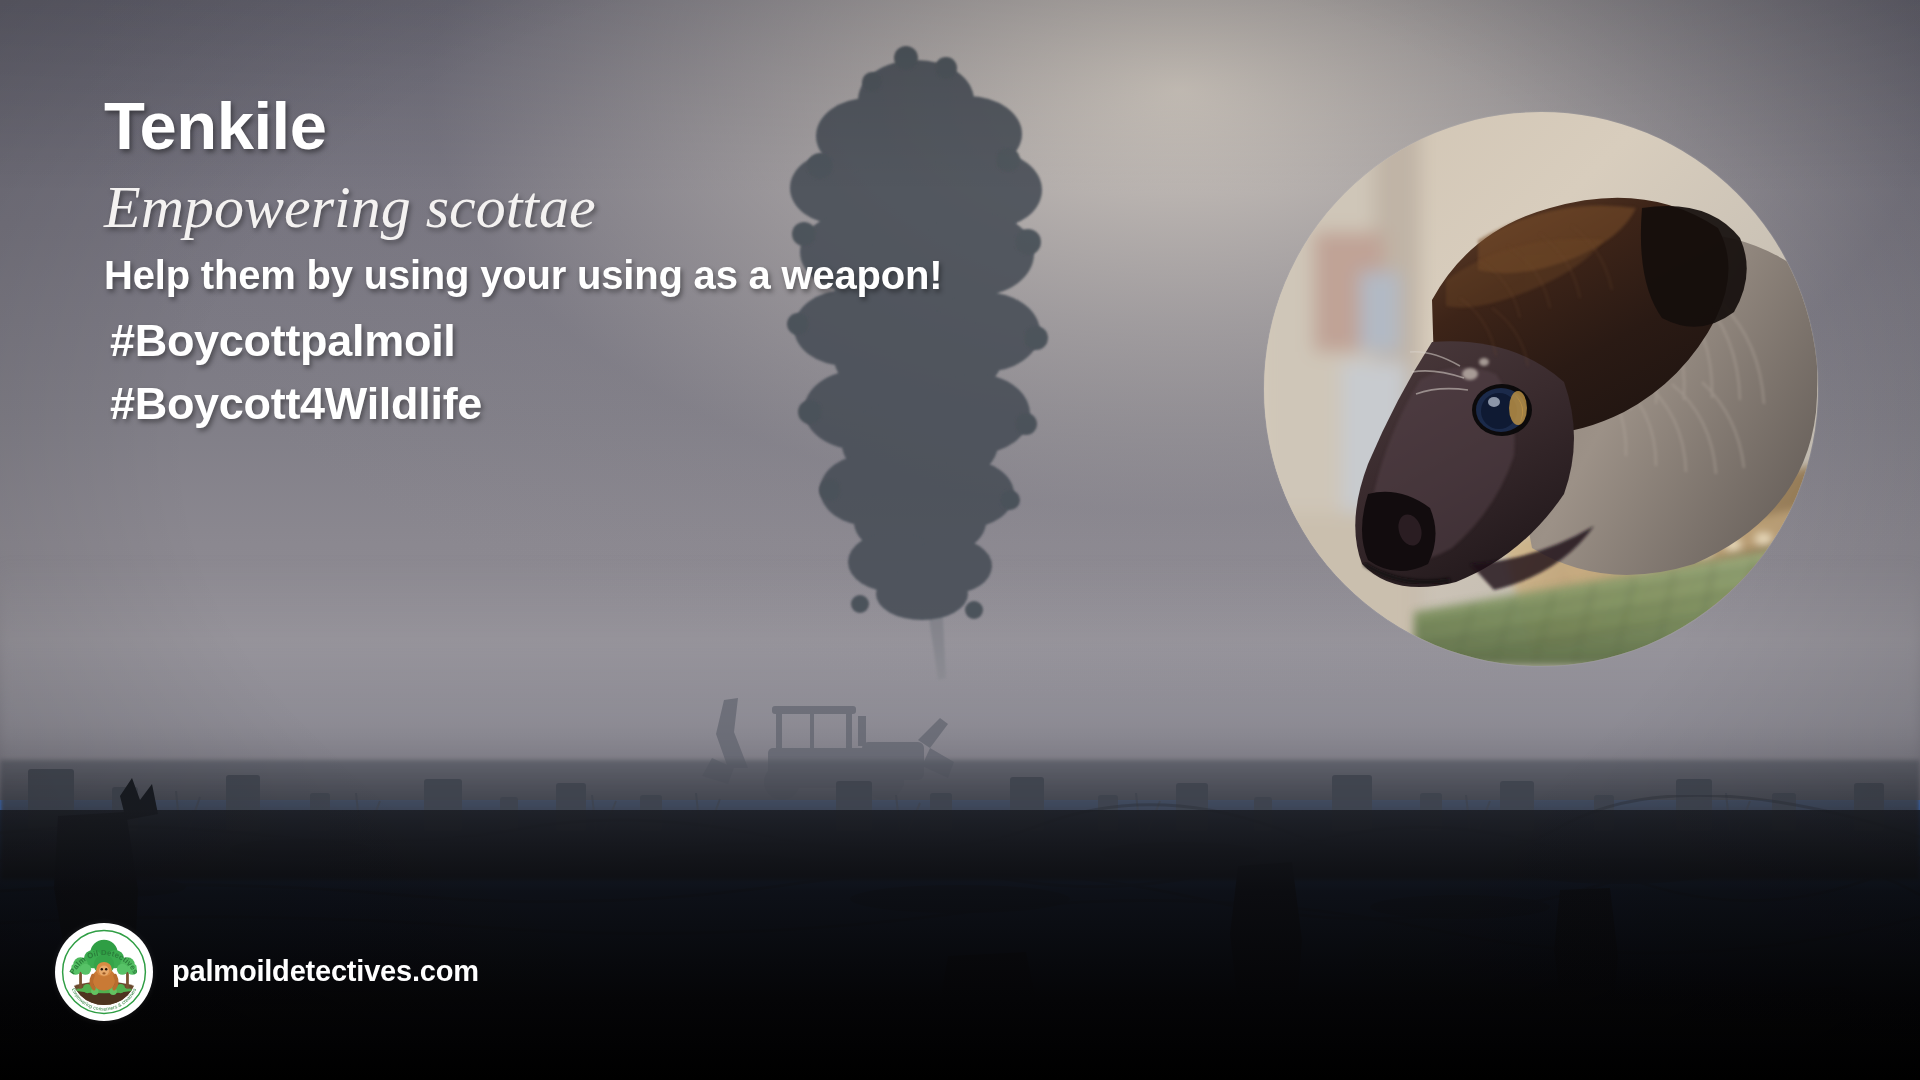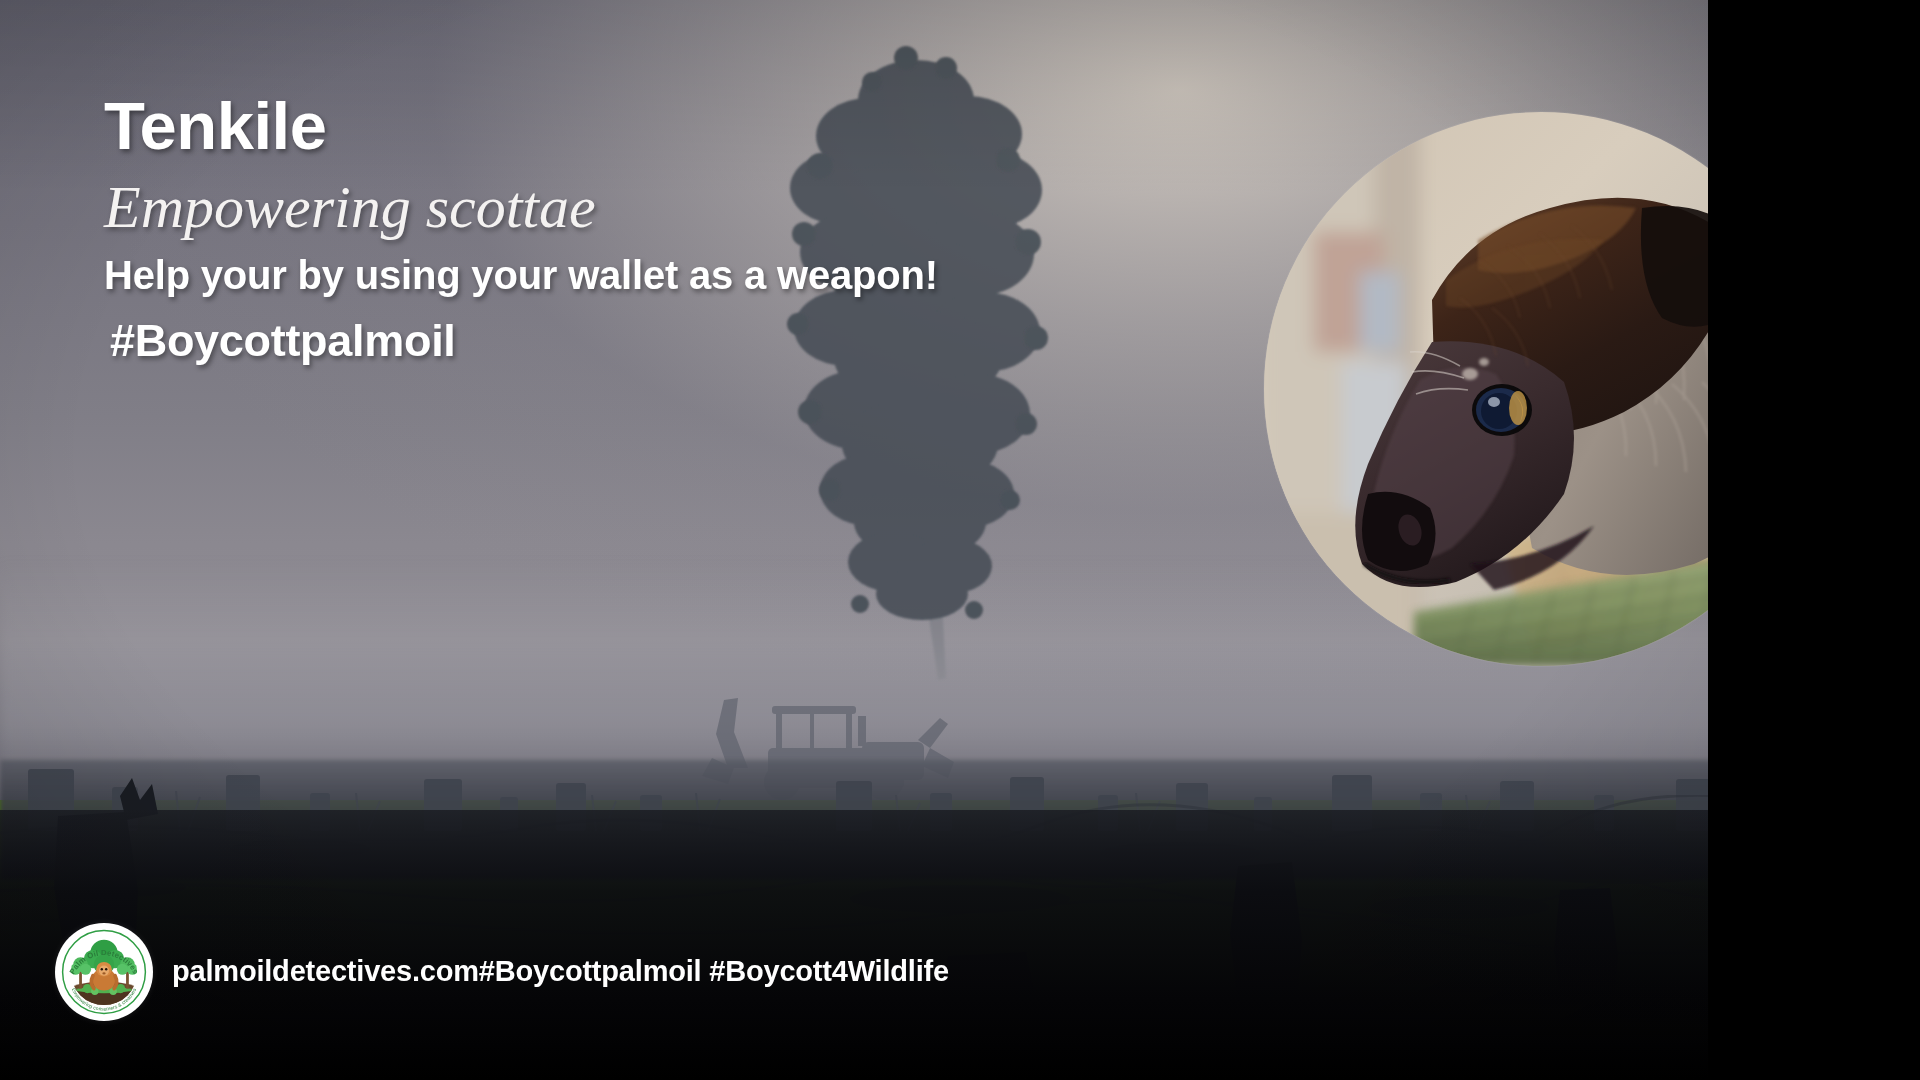--- a/index.html
+++ b/index.html
@@ -6,24 +6,24 @@
     margin: 0;
     padding: 0;
     background: #000;
   }
   body {
     font-family: "Liberation Sans", sans-serif;
   }
 
   .poster {
     position: relative;
-    width: 1708px;
+    width: 1920px;
     height: 1080px;
     overflow: hidden;
-    background: #4d7c0f;
+    background: #3b82f6;
   }
 
   
   .scene {
     position: absolute;
     inset: 0;
     overflow: hidden;
   }
 
   
@@ -595,22 +595,23 @@
         <path d="M228 196 Q258 218 264 254"></path>
       </g>
 
       <path d="M206 452 Q272 448 330 414 Q296 462 230 478 Z" fill="#1a1113" opacity="0.8" filter="url(#blurSm)"></path>
     </svg>
   </div>
 
   <div class="copy">
     <div class="common-name">Tenkile</div>
     <div class="sci-name">Empowering scottae</div>
-    <div class="tagline">Help your by using your wallet as a weapon!</div>
+    <div class="tagline">Help them by using your using as a weapon!</div>
     <div class="hashtag">#Boycottpalmoil</div>
+    <div class="hashtag">#Boycott4Wildlife</div>
   </div>
 
   <div class="brand">
 
     <div class="brand-logo">
       <svg viewBox="0 0 100 100">
         <defs>
           <path id="arcTop" d="M16,56 A36,36 0 0 1 84,56" fill="none"></path>
           <path id="arcBot" d="M12,54 A38,38 0 0 0 88,54" fill="none"></path>
           <clipPath id="inner">
@@ -673,17 +674,16 @@
           <textPath href="#arcTop" startOffset="50%" text-anchor="middle">Palm Oil Detectives</textPath>
         </text>
         <text font-family="'Liberation Sans', sans-serif" font-size="5.4" fill="#2a7d3a" letter-spacing="0.1">
           <textPath href="#arcBot" startOffset="50%" text-anchor="middle">Empowering consumers &amp; creatives</textPath>
         </text>
       </svg>
     </div>
 
     <div class="brand-text">
       <div class="brand-site">palmoildetectives.com</div>
-      <div class="brand-tags">#Boycottpalmoil #Boycott4Wildlife</div>
     </div>
   </div>
 
 </div>
 
 </body></html>

